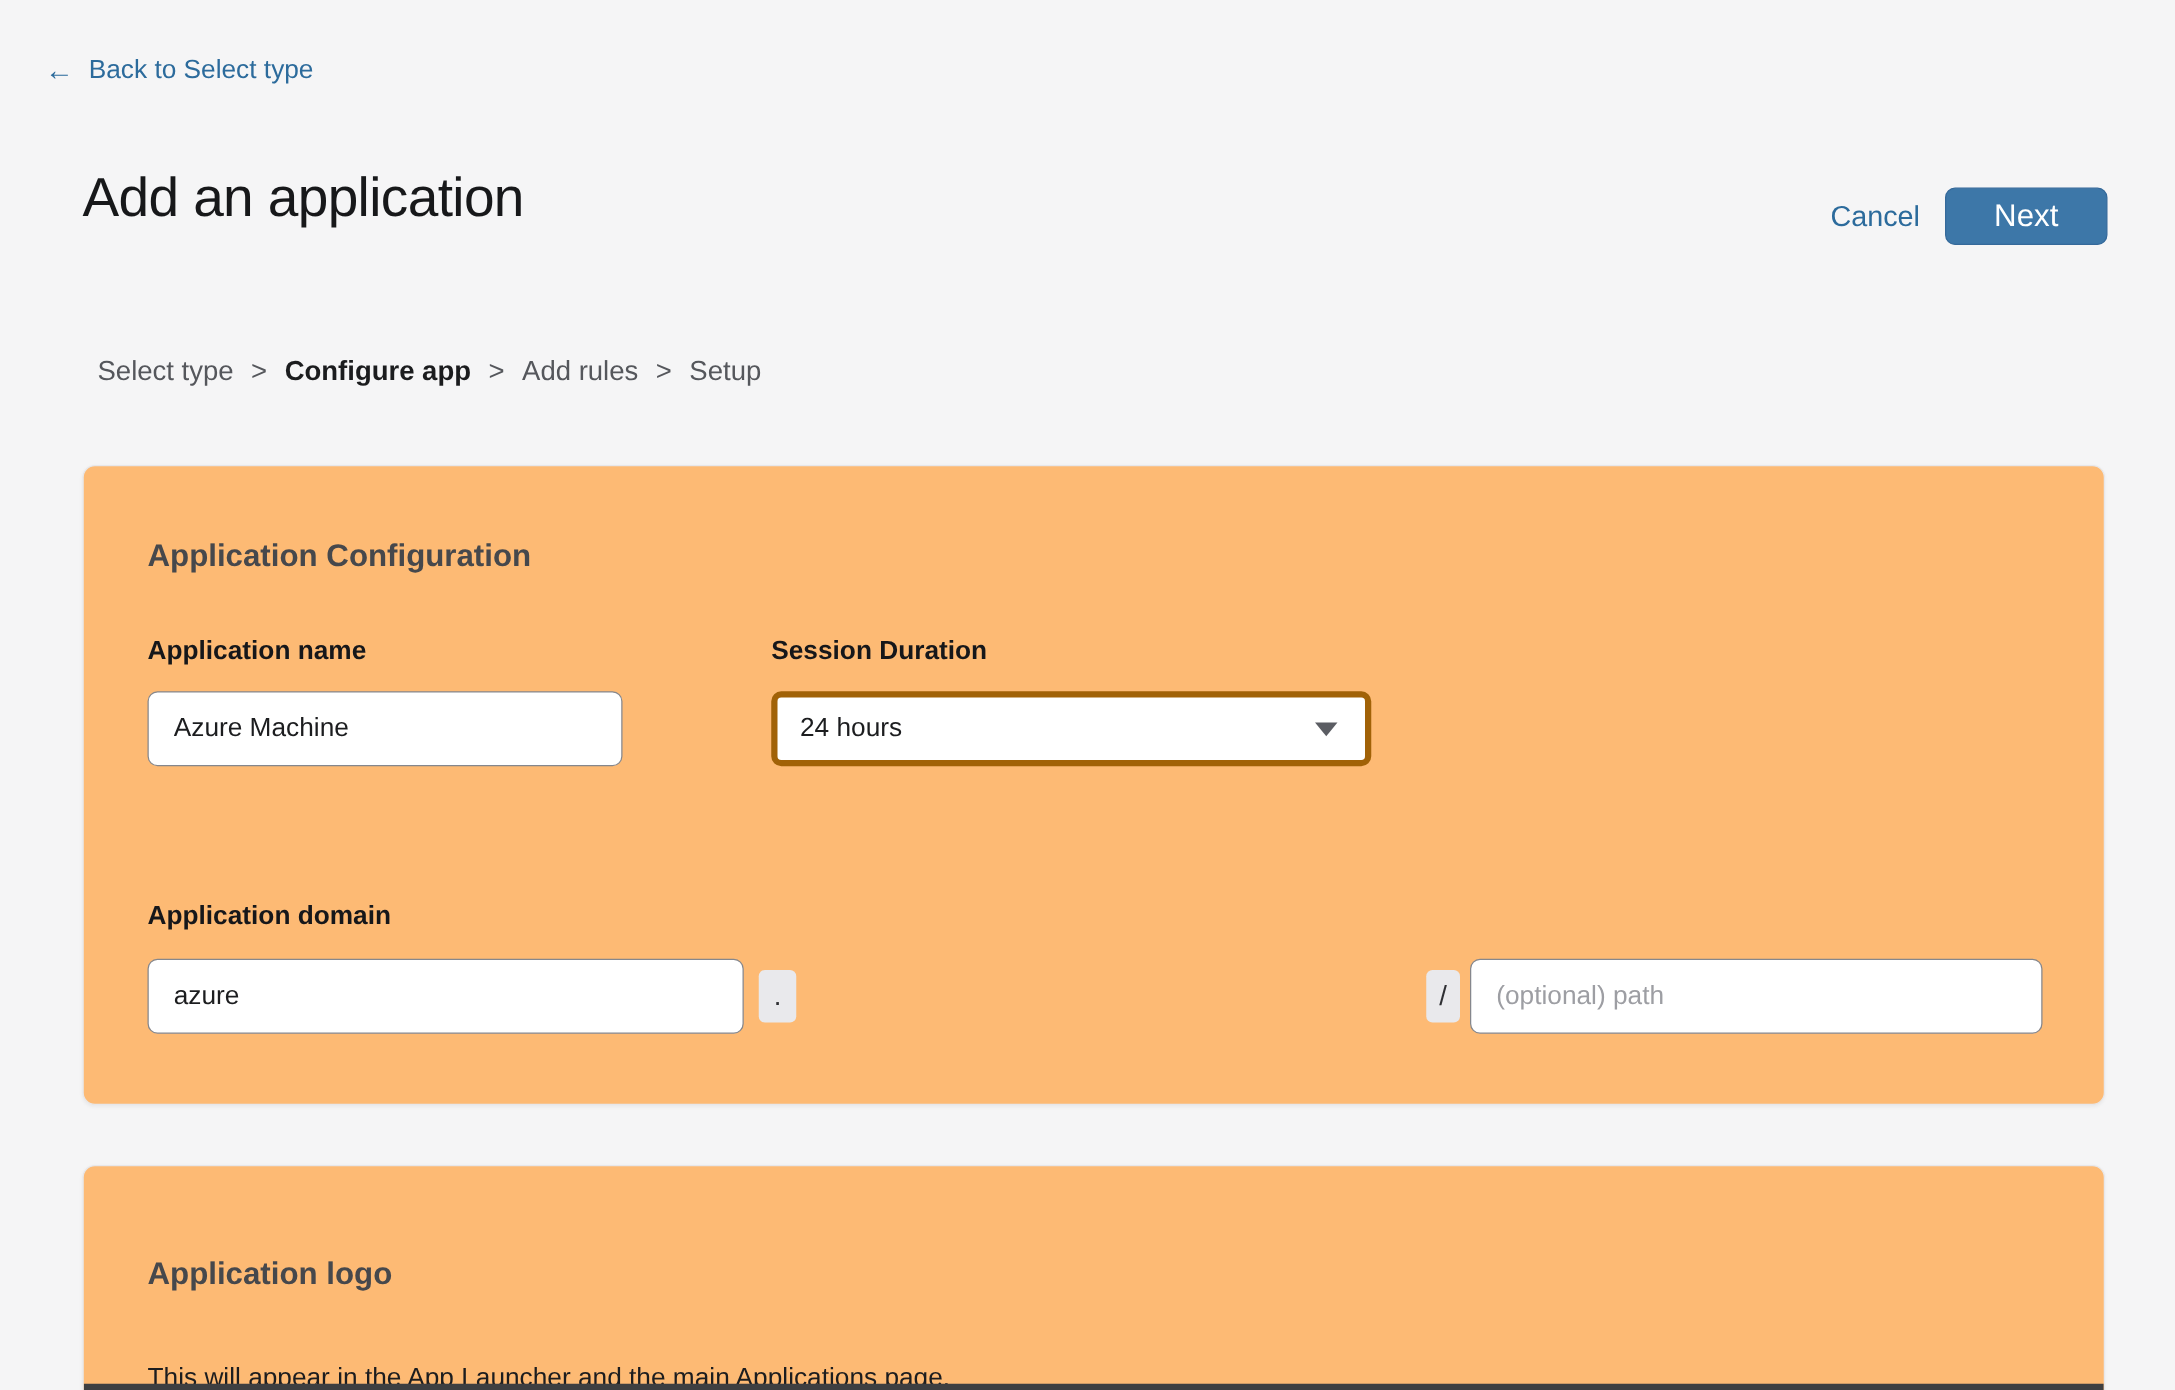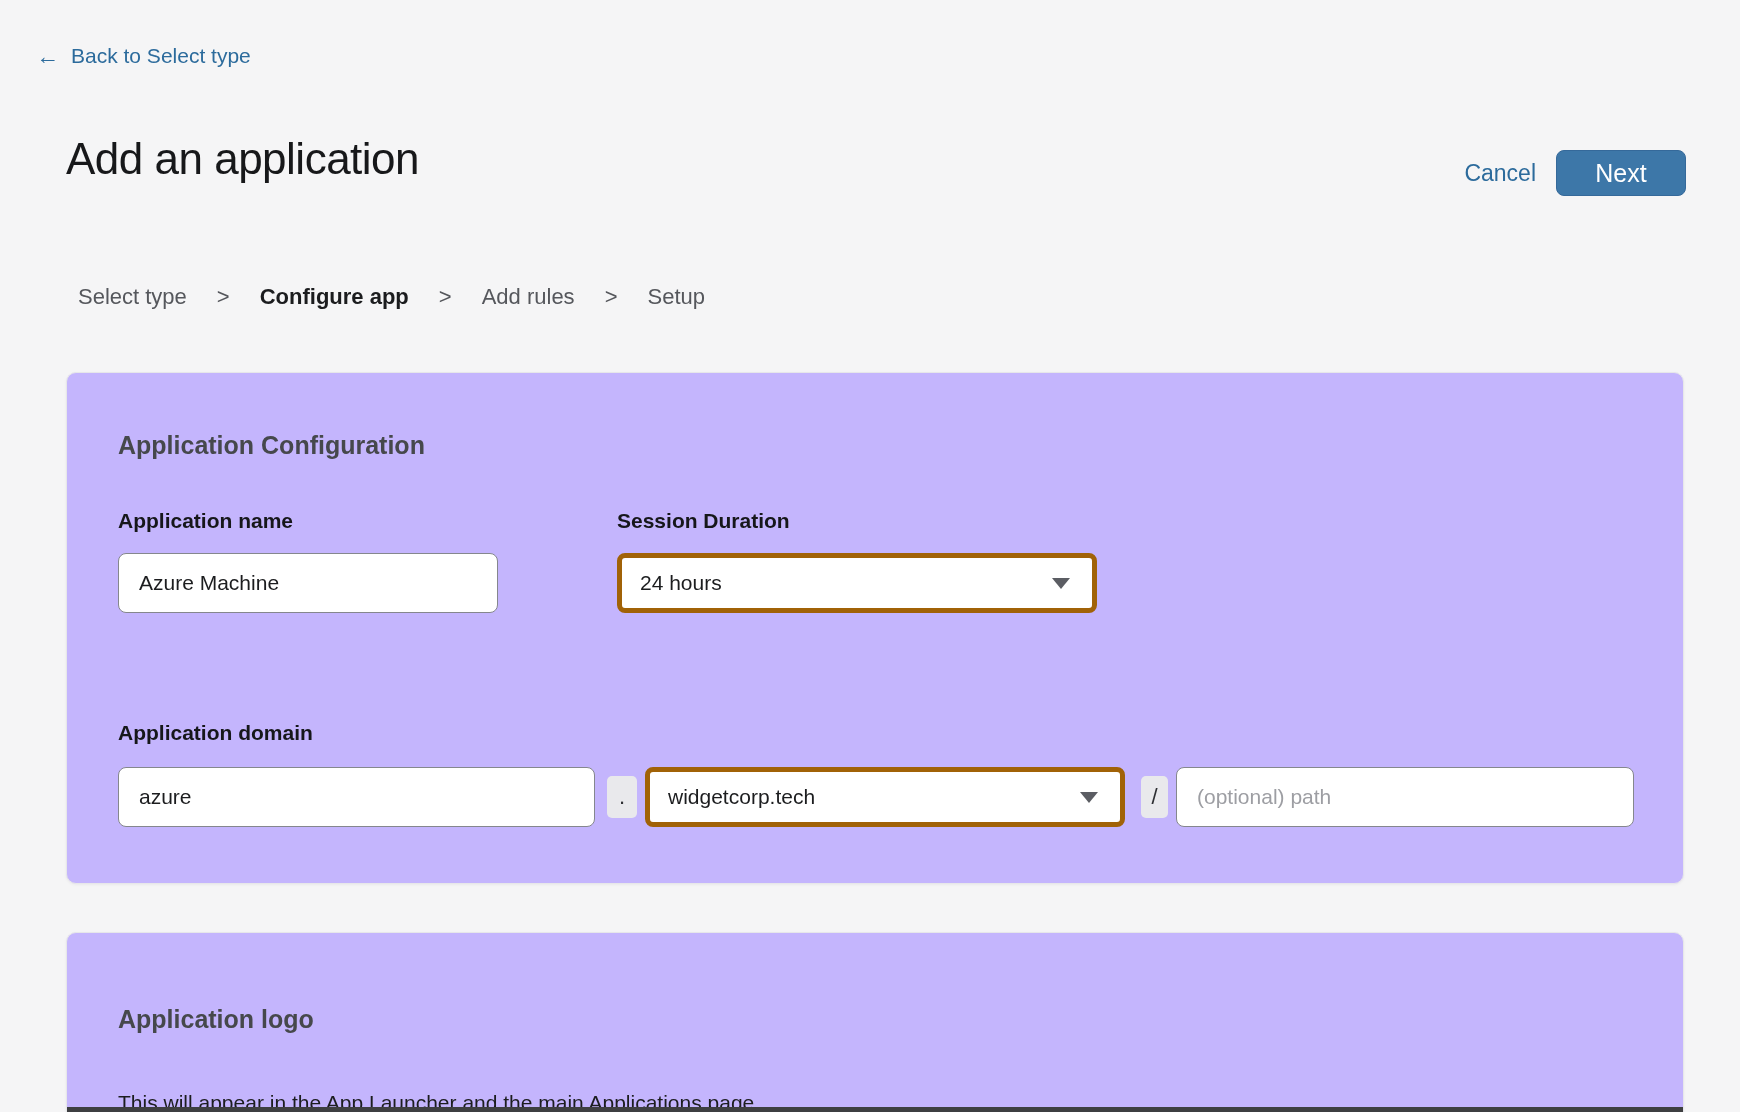--- a/index.html
+++ b/index.html
@@ -35,30 +35,30 @@
   .next-button {
     min-width: 130px; height: 46px; padding: 0 34px;
     background: #3d77a8; border: 1px solid #35699a; border-radius: 8px;
     color: #ffffff; font-size: 25px; font-family: inherit; cursor: pointer;
     display: flex; align-items: center; justify-content: center;
   }
 
   
   .breadcrumb {
     position: absolute; left: 78px; top: 284px;
-    display: flex; align-items: center; column-gap: 30px;
+    display: flex; align-items: center; column-gap: 14px;
     font-size: 22px; color: #55575c;
   }
   .breadcrumb .step.active { color: #1b1c1e; font-weight: 700; }
   .breadcrumb .sep { color: #55575c; }
 
   
   .card {
     position: absolute; left: 66px; width: 1618px;
-    background: #c4b5fd; border: 1px solid #e7e7ea; border-radius: 10px;
+    background: #fdba74; border: 1px solid #e7e7ea; border-radius: 10px;
     box-shadow: 0 1px 3px rgba(0,0,0,0.05);
     overflow: hidden;
   }
   .card-config { top: 372px; height: 512px; }
   .card-logo   { top: 932px; height: 200px; }
 
   .section-title {
     position: absolute; left: 51px;
     font-size: 25px; font-weight: 700; color: #46484c;
   }
@@ -143,24 +143,20 @@
       <span>24 hours</span>
       <span class="select-caret"></span>
     </div>
 
     <label class="field-label" style="left:51px; top:348px;">Application domain</label>
 
     <input class="text-input" style="left: 51px; top: 394px; width: 477px;" type="text" value="azure">
 
     <span class="sep-chip" style="left:540px; top:403px; width:30px;">.</span>
 
-    <div class="select-box" style="left:578px; top:394px; width:480px;">
-      <span>widgetcorp.tech</span>
-      <span class="select-caret"></span>
-    </div>
 
     <span class="sep-chip" style="left:1074px; top:403px; width:27px;">/</span>
 
     <input class="text-input" style="left: 1109px; top: 394px; width: 458px;" type="text" placeholder="(optional) path">
   </section>
 
   <section class="card card-logo">
     <h2 class="section-title" style="top:72px;">Application logo</h2>
     <p class="logo-desc">This will appear in the App Launcher and the main Applications page.</p>
     <div class="clipped-bottom"></div>

